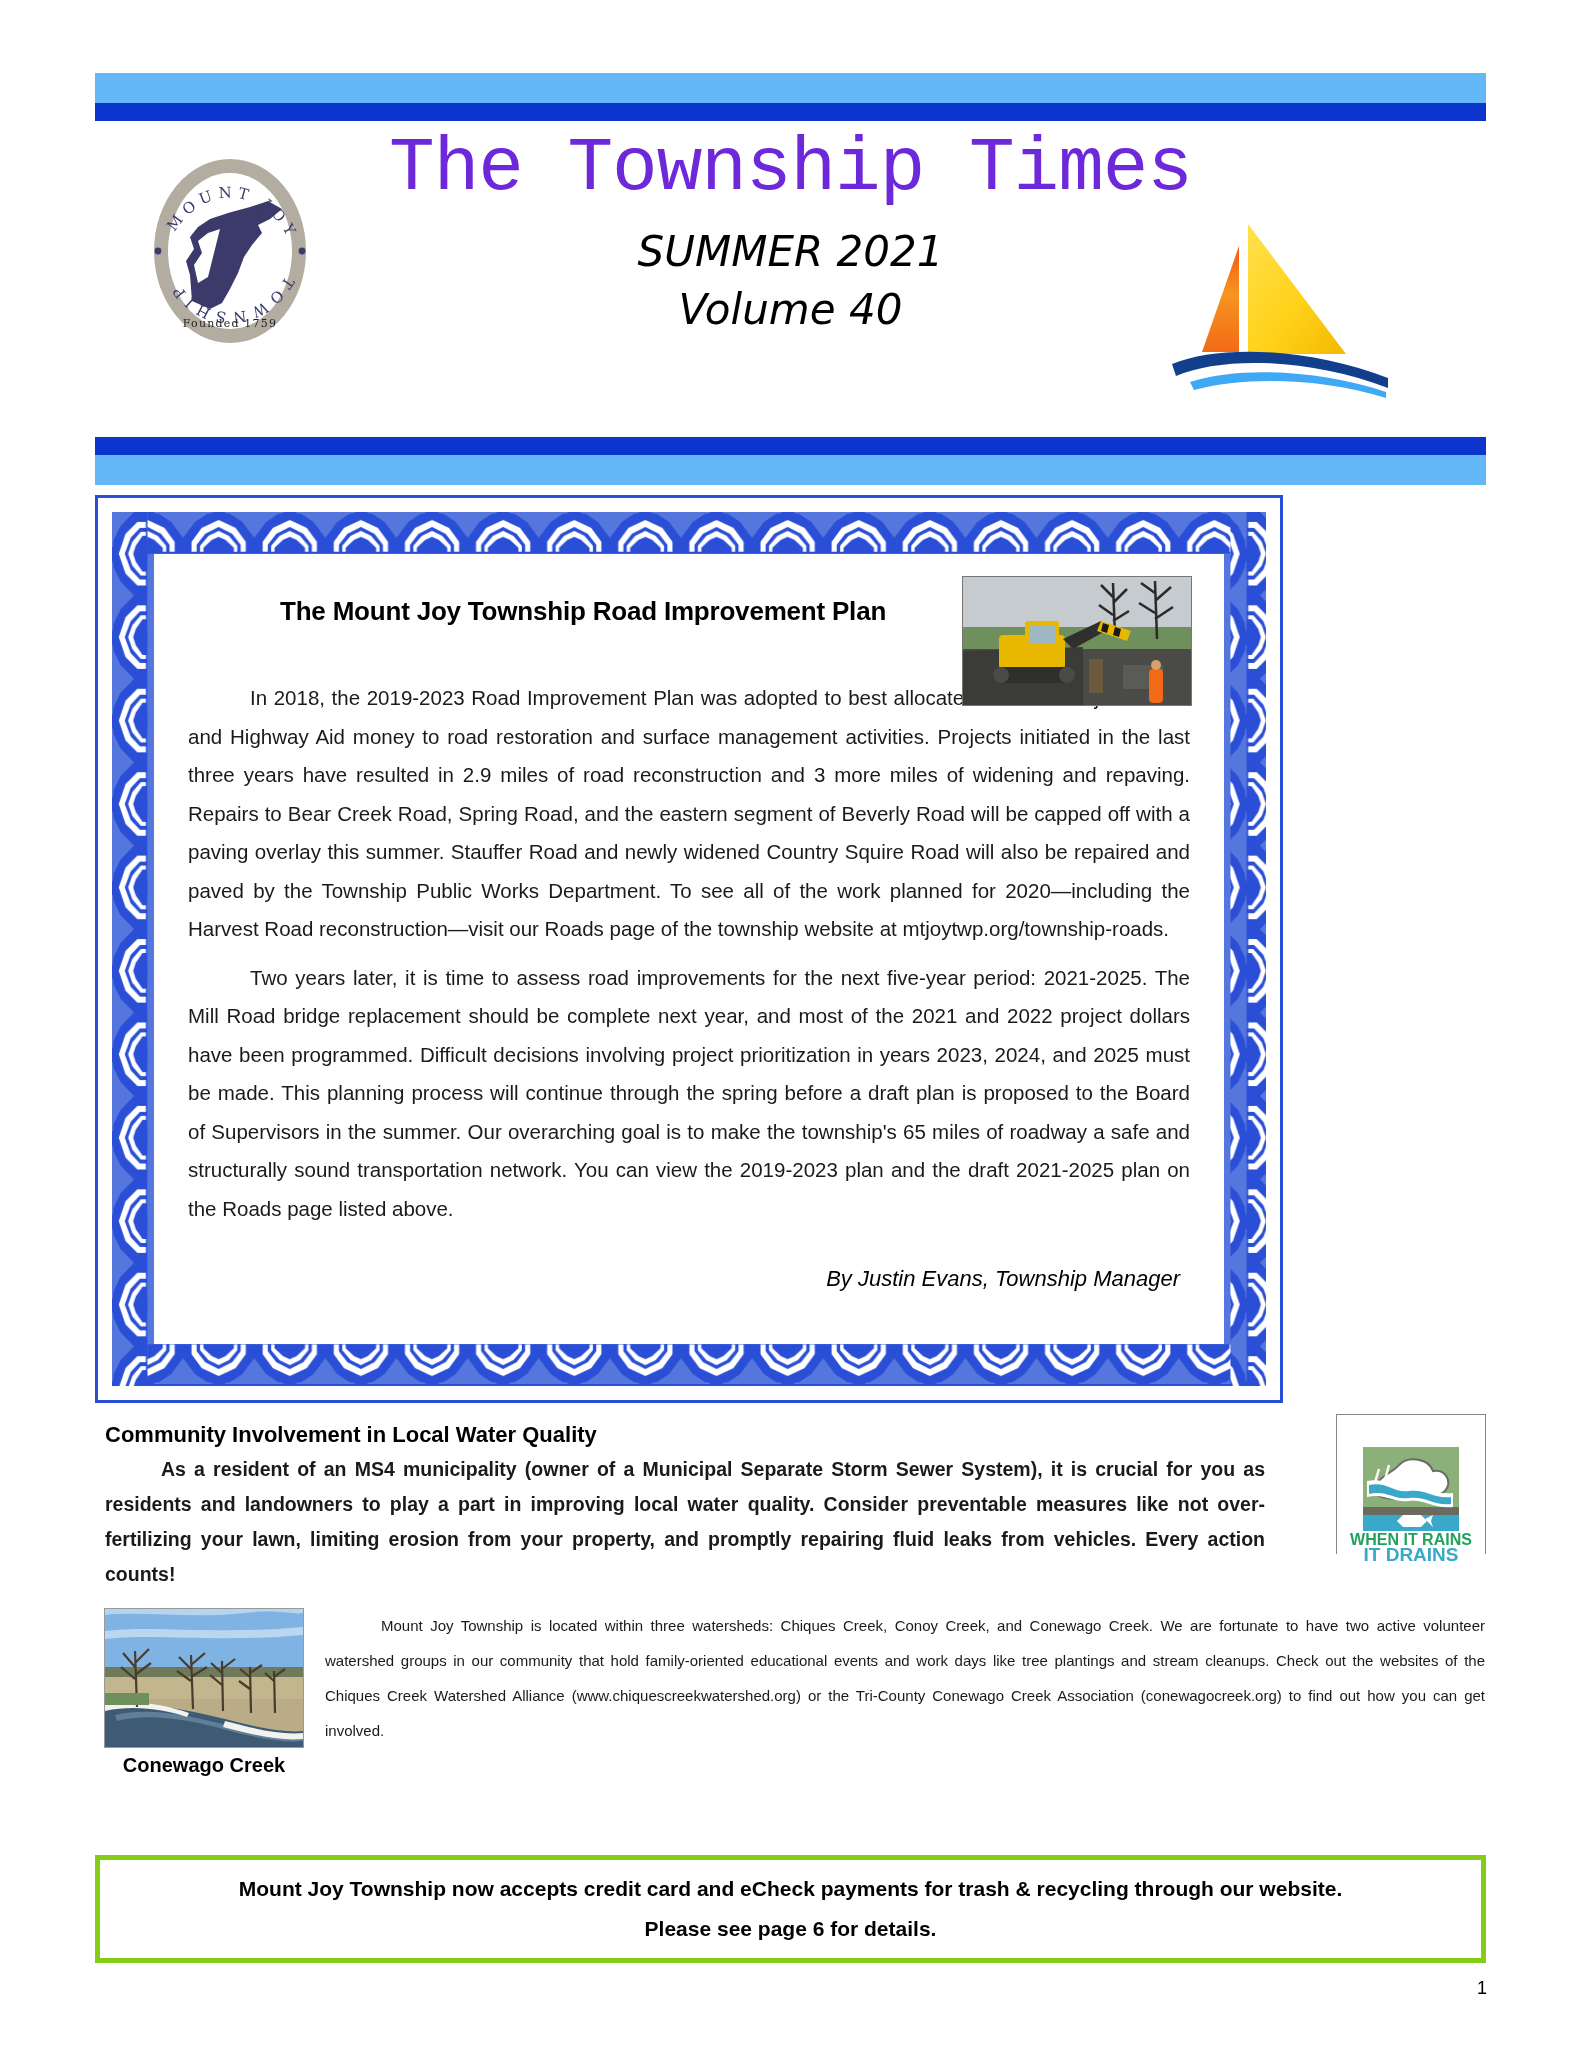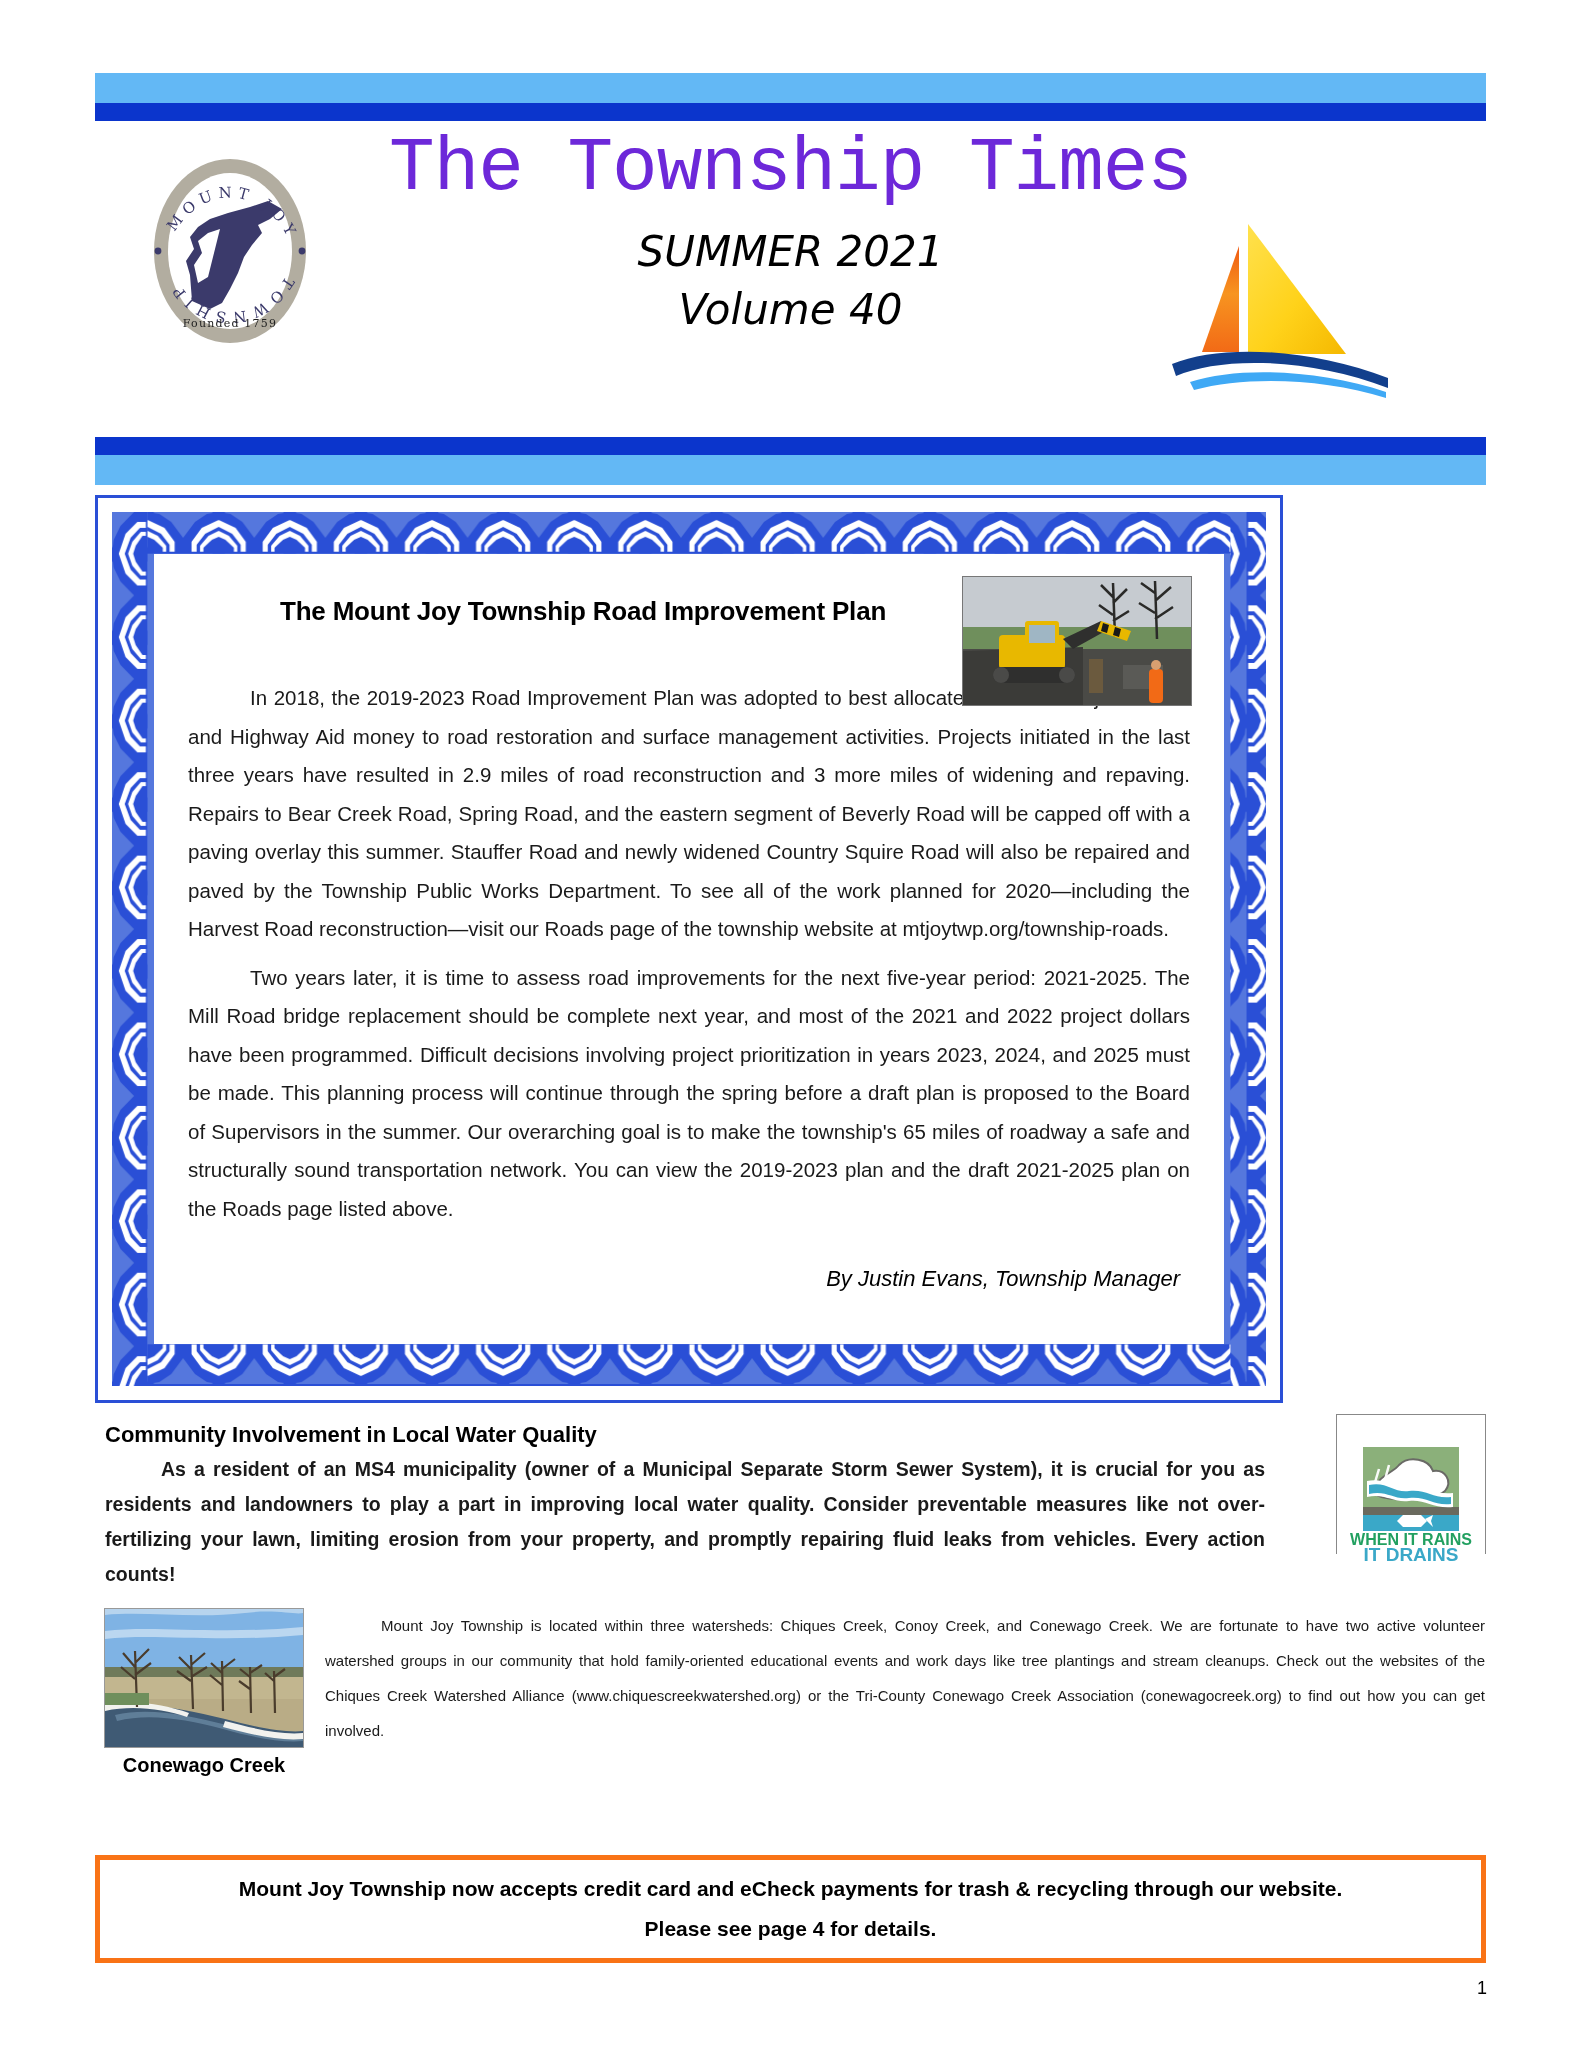--- a/index.html
+++ b/index.html
@@ -205,21 +205,21 @@
     text-align: justify;
     color: #1a1a1a;
   }
   .ws-body p { text-indent: 56px; }
 
   
   .notice {
     position: absolute;
     left: 95px; top: 1855px;
     width: 1391px; height: 108px;
-    border: 5px solid #f97316;
+    border: 5px solid #84cc16;
     background: #fff;
     display: flex;
     flex-direction: column;
     align-items: center;
     justify-content: center;
   }
   .notice-line {
     font-size: 21px;
     font-weight: bold;
     color: #000;
@@ -422,18 +422,18 @@
       </svg>
     </div>
     <div class="ws-caption">Conewago Creek</div>
     <div class="ws-body">
       <p>Mount Joy Township is located within three watersheds:  Chiques Creek, Conoy Creek, and Conewago Creek.  We are fortunate to have two active volunteer watershed groups in our community that hold family-oriented educational events and work days like tree plantings and stream cleanups.  Check out the websites of the Chiques Creek Watershed Alliance (www.chiquescreekwatershed.org) or the Tri-County Conewago Creek Association (conewagocreek.org) to find out how you can get involved.</p>
     </div>
   </div>
 
   <div class="notice">
     <div class="notice-line">Mount Joy Township now accepts credit card and eCheck payments for trash &amp; recycling through our website.</div>
-    <div class="notice-line">Please see page 4 for details.</div>
+    <div class="notice-line">Please see page 6 for details.</div>
   </div>
 
   <div class="pagenum">1</div>
 
 </div>
 
 </body></html>

